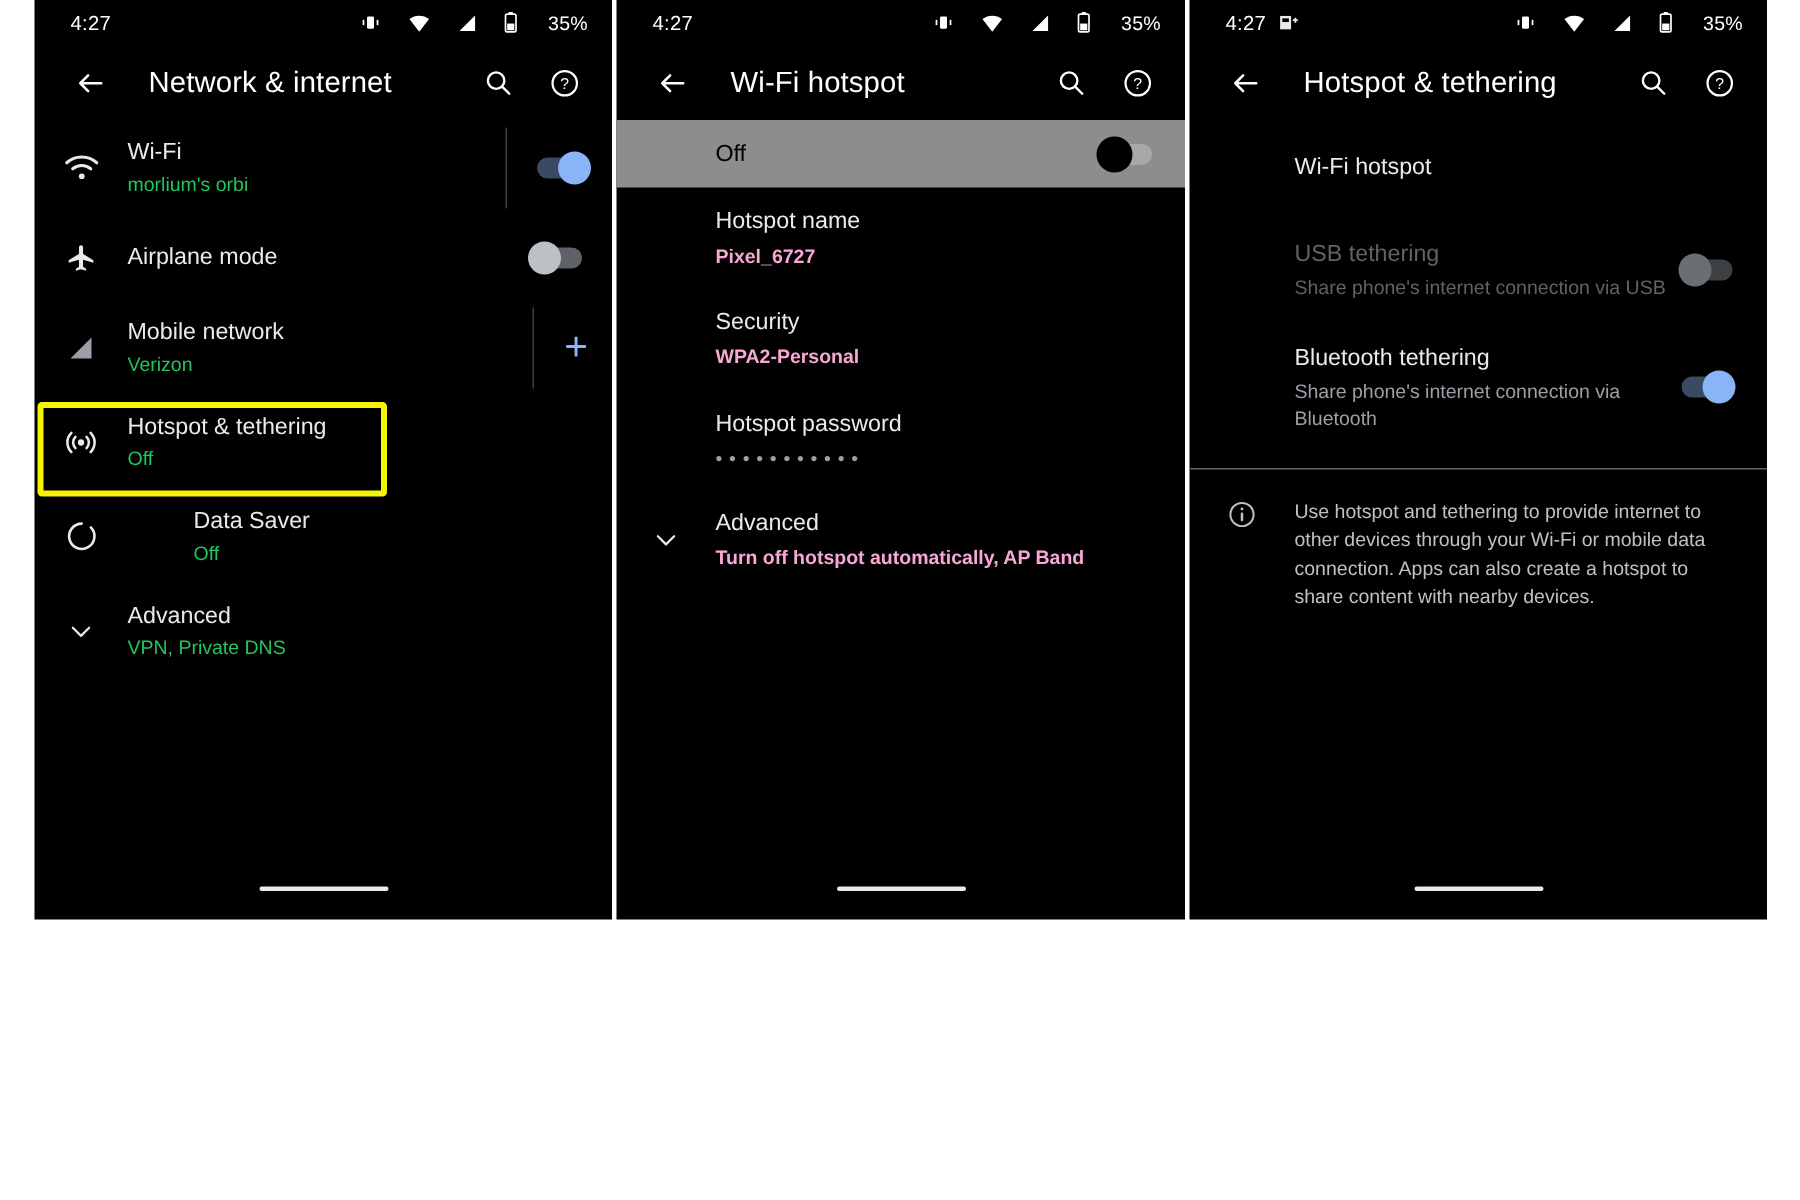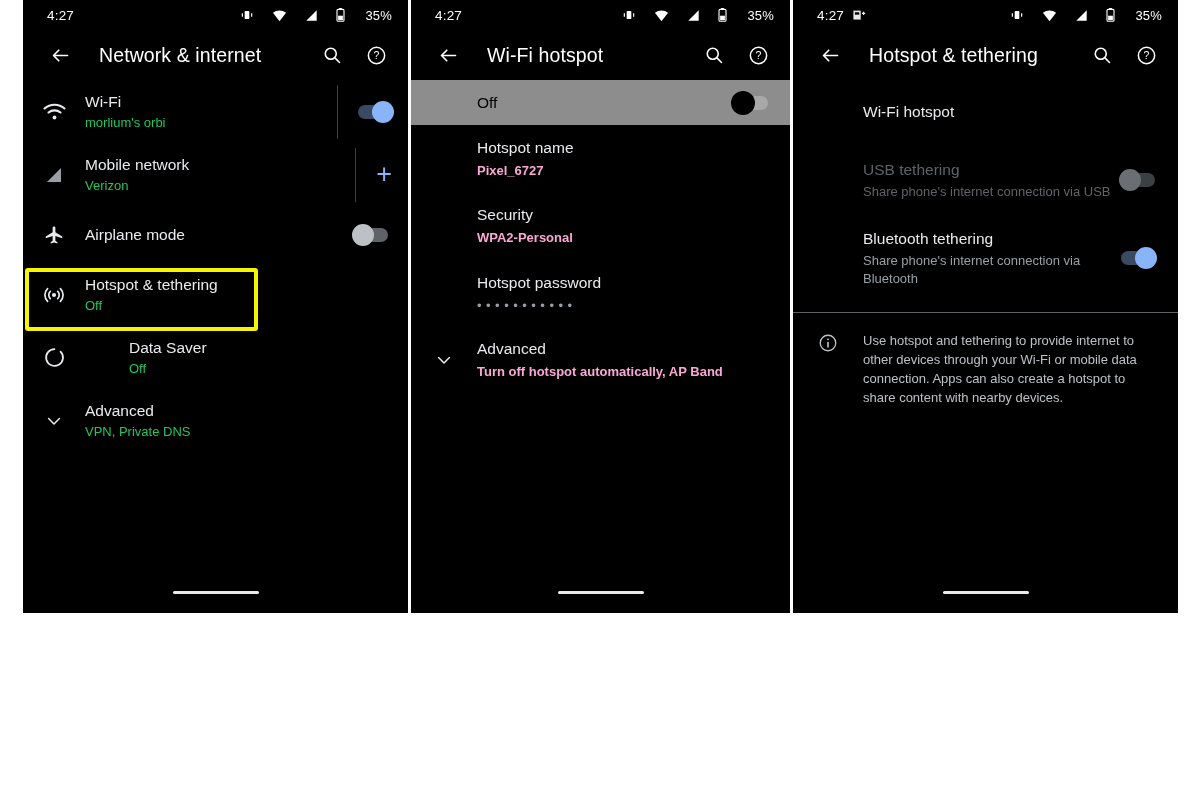--- a/index.html
+++ b/index.html
@@ -229,49 +229,49 @@
         <div class="t2">morlium's orbi</div>
       </div>
       <div class="vdiv"></div>
       <div class="trail">
         <div class="toggle on">
             <div class="knob"></div>
           </div>
       </div>
     </div>
 
-    <div class="row" style="min-height:63px;">
-      <div class="lead">
-        <svg width="22" height="20" viewBox="0 0 20 20">
-            <path d="M17 3 L17 17 L3 17 Z" fill="#9aa0a6"></path>
-          </svg>
-      </div>
-      <div class="txt">
-        <div class="t1">Mobile network</div>
-        <div class="t2">Verizon</div>
-      </div>
-      <div class="vdiv"></div>
-      <div class="trail">
-        <div class="plus">+</div>
-      </div>
-    </div>
-
     <div class="row" style="min-height:57px;">
       <div class="lead">
         <svg width="22" height="22" viewBox="0 0 24 24">
             <path d="M21 15.5v-1.8l-7.5-4.7V4.2a1.5 1.5 0 0 0-3 0V9L3 13.7v1.8l7.5-2.3v5.1l-2.2 1.5v1.4l3.7-1 3.7 1v-1.4l-2.2-1.5v-5.1z" fill="#e8eaed"></path>
           </svg>
       </div>
       <div class="txt">
         <div class="t1">Airplane mode</div>
       </div>
       <div class="trail" style="margin-right:4px;">
         <div class="toggle off">
             <div class="knob"></div>
           </div>
+      </div>
+    </div>
+
+    <div class="row" style="min-height:63px;">
+      <div class="lead">
+        <svg width="22" height="20" viewBox="0 0 20 20">
+            <path d="M17 3 L17 17 L3 17 Z" fill="#9aa0a6"></path>
+          </svg>
+      </div>
+      <div class="txt">
+        <div class="t1">Mobile network</div>
+        <div class="t2">Verizon</div>
+      </div>
+      <div class="vdiv"></div>
+      <div class="trail">
+        <div class="plus">+</div>
       </div>
     </div>
 
     <div class="row" style="min-height:63px;">
       <div class="lead">
         <svg width="24" height="24" viewBox="0 0 24 24">
           <circle cx="12" cy="12" r="2.1" fill="#e8eaed"></circle>
           <path d="M8.3 15.7a5.2 5.2 0 0 1 0-7.4" fill="none" stroke="#e8eaed" stroke-width="1.7" stroke-linecap="round"></path>
           <path d="M15.7 8.3a5.2 5.2 0 0 1 0 7.4" fill="none" stroke="#e8eaed" stroke-width="1.7" stroke-linecap="round"></path>
           <path d="M5.6 18.4a9 9 0 0 1 0-12.8" fill="none" stroke="#e8eaed" stroke-width="1.7" stroke-linecap="round"></path>

